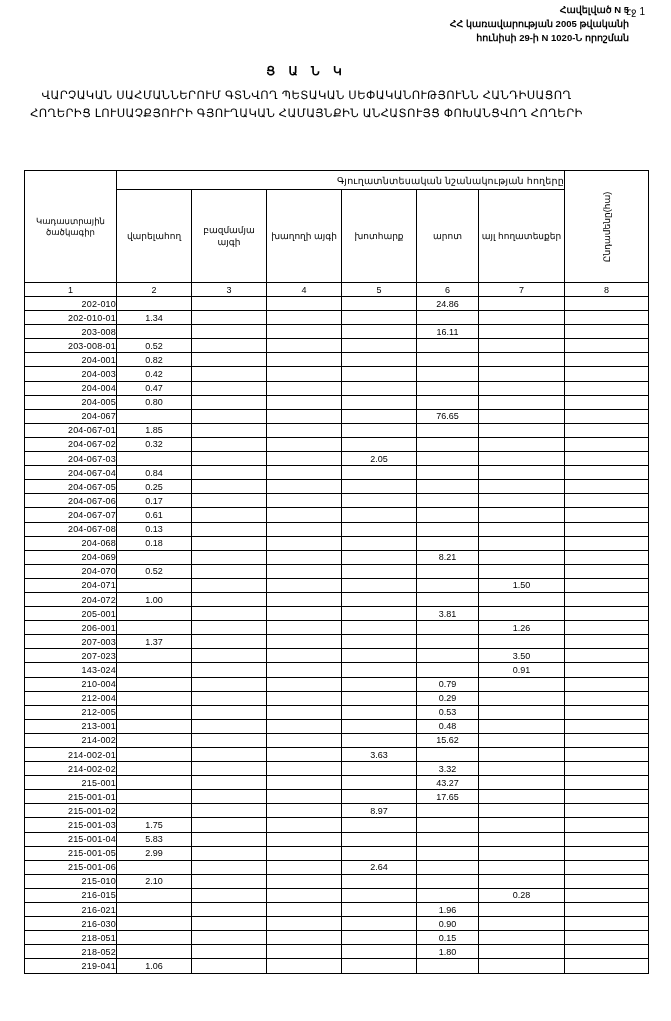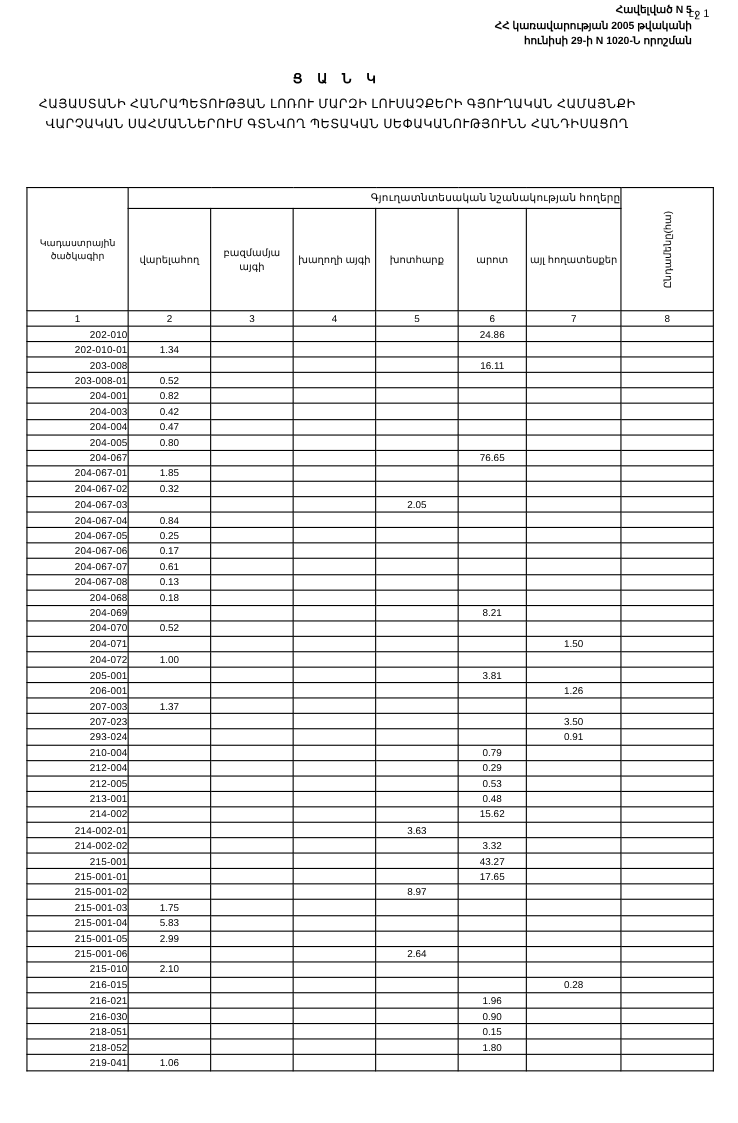--- a/index.html
+++ b/index.html
@@ -139,22 +139,22 @@
 
   <div class="doc-header">
     <div>Հավելված N 5</div>
     <div>ՀՀ կառավարության 2005 թվականի</div>
     <div>հունիսի 29-ի N 1020-Ն որոշման</div>
   </div>
 
   <div class="title-block">
     <div class="doc-kind">Ց Ա Ն Կ</div>
     <div class="doc-title">
-      <div>ՀԱՅԱՍՏԱՆԻ ՀԱՆՐԱՊԵՏՈՒԹՅԱՆ  ԼՈՌՈՒ  ՄԱՐԶԻ ԼՈՒՍԱՉՔԵՐԻ ԳՅՈՒՂԱԿԱՆ  ՀԱՄԱՅՆՔԻ</div>
       <div>ՎԱՐՉԱԿԱՆ ՍԱՀՄԱՆՆԵՐՈՒՄ  ԳՏՆՎՈՂ  ՊԵՏԱԿԱՆ ՍԵՓԱԿԱՆՈՒԹՅՈՒՆՆ  ՀԱՆԴԻՍԱՑՈՂ</div>
+      <div>ՀՈՂԵՐԻՑ  ԼՈՒՍԱՉՔՅՈՒՐԻ ԳՅՈՒՂԱԿԱՆ ՀԱՄԱՅՆՔԻՆ ԱՆՀԱՏՈՒՅՑ ՓՈԽԱՆՑՎՈՂ  ՀՈՂԵՐԻ</div>
     </div>
   </div>
 
   <div class="table-wrap">
     <table class="main">
       <colgroup>
         <col style="width:92px">
         <col style="width:75px">
         <col style="width:75px">
         <col style="width:75px">
@@ -445,21 +445,21 @@
             <td class="code">207-023</td>
             <td></td>
             <td></td>
             <td></td>
             <td></td>
             <td></td>
             <td>3.50</td>
             <td></td>
           </tr>
           <tr>
-            <td class="code">293-024</td>
+            <td class="code">143-024</td>
             <td></td>
             <td></td>
             <td></td>
             <td></td>
             <td></td>
             <td>0.91</td>
             <td></td>
           </tr>
           <tr>
             <td class="code">210-004</td>

